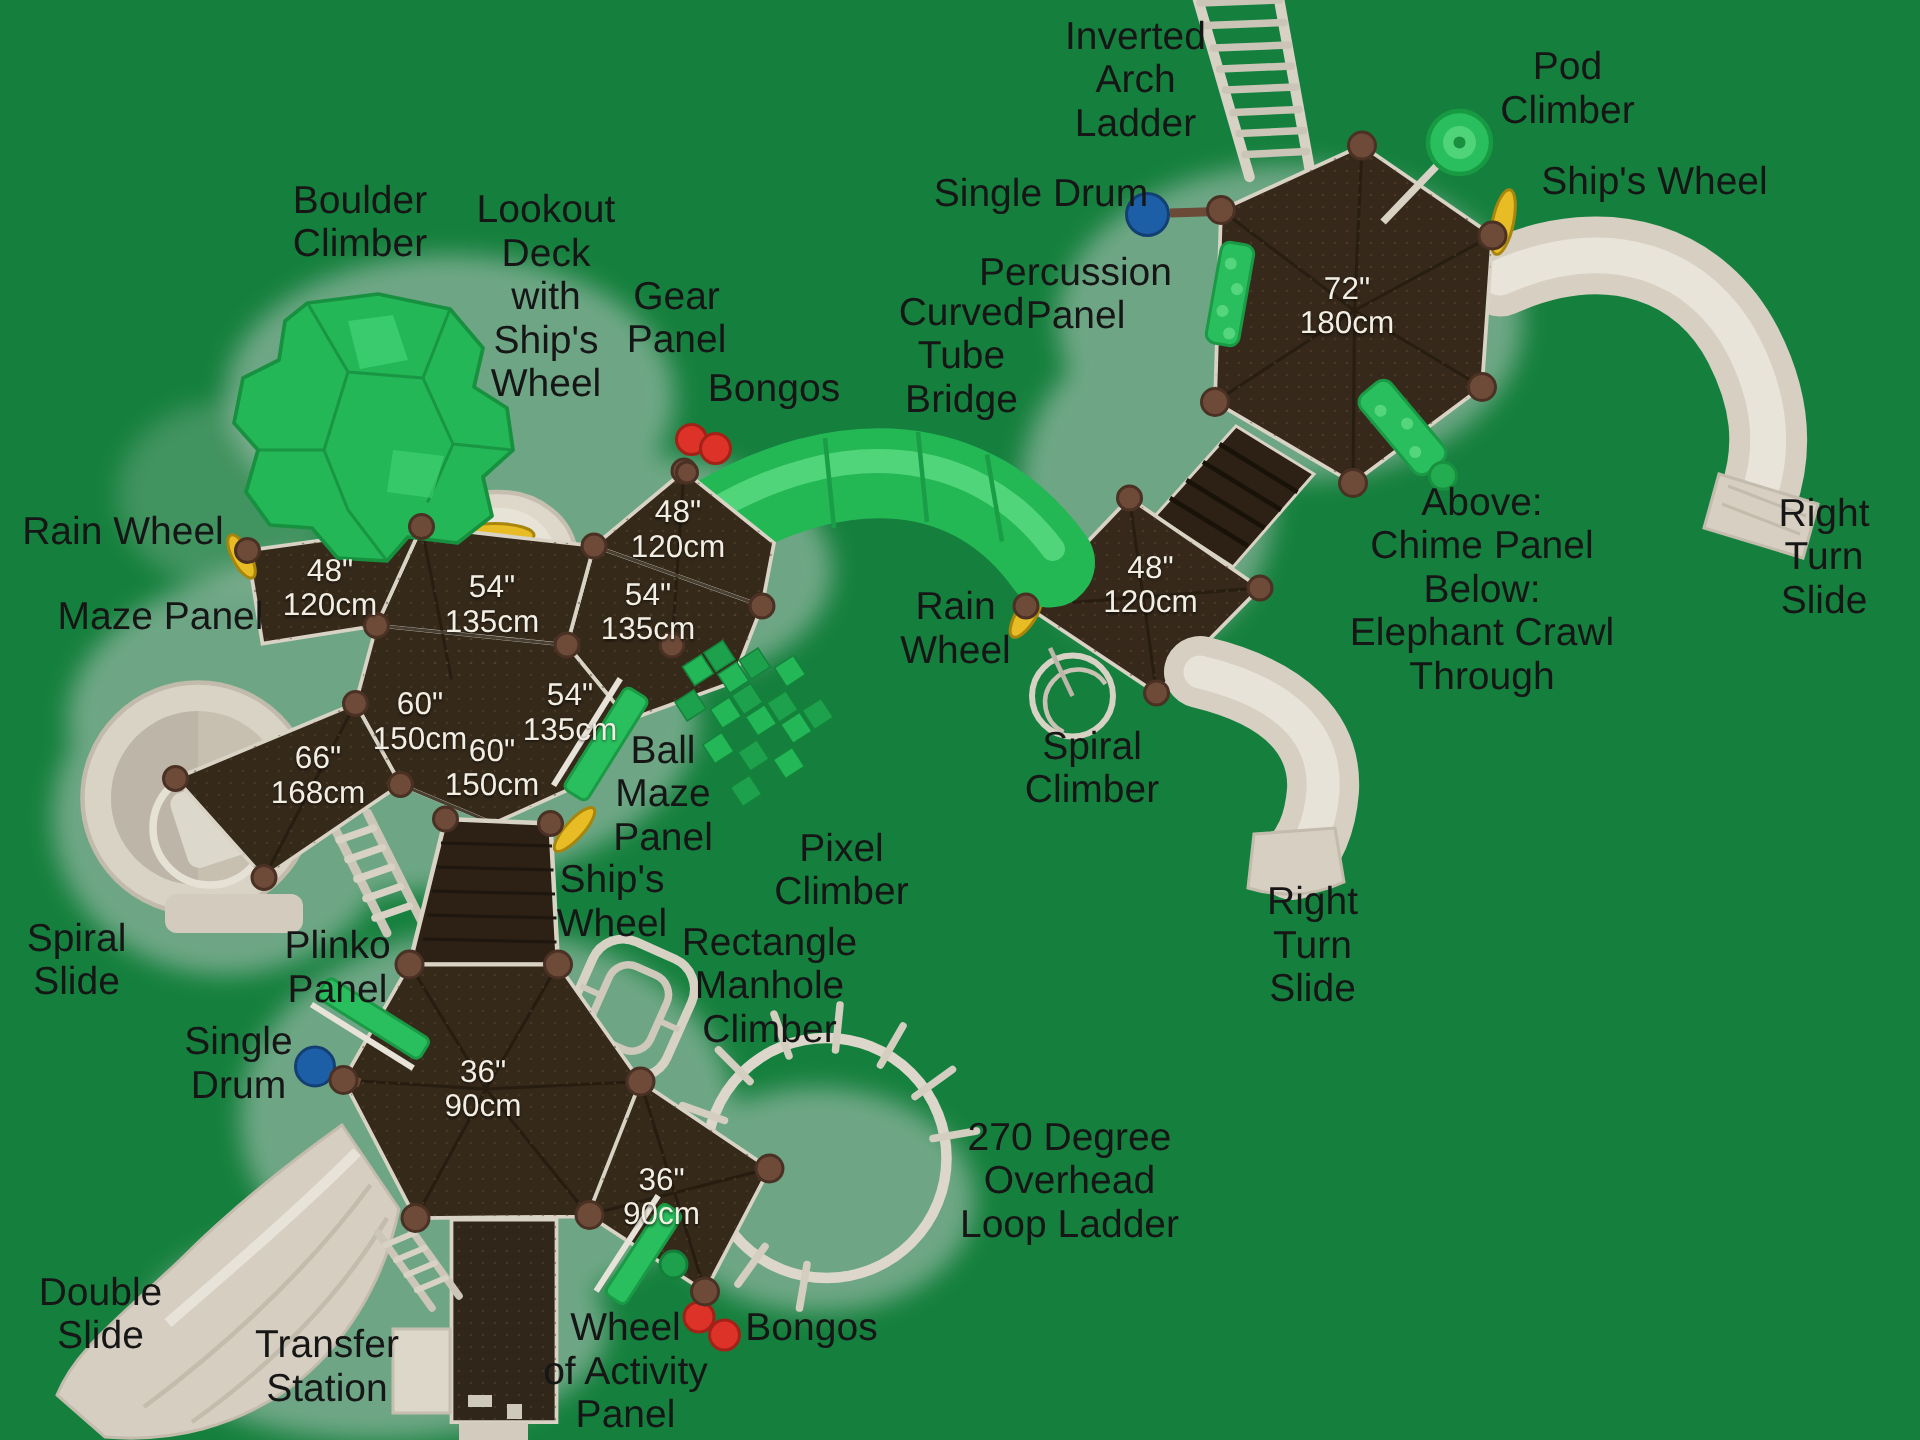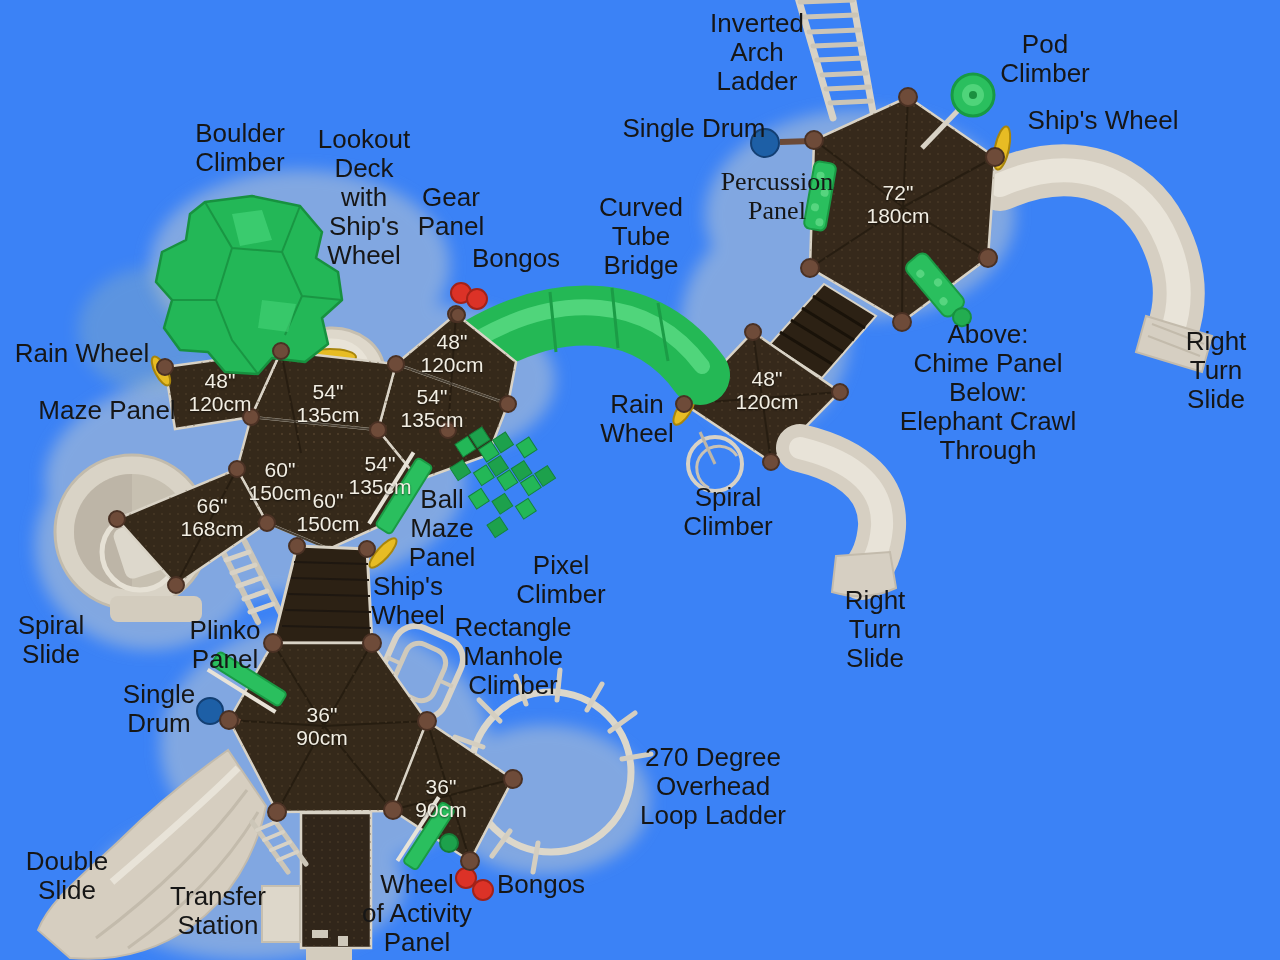--- a/index.html
+++ b/index.html
@@ -1,16 +1,16 @@
 <!DOCTYPE html>
 <html><head>
 <meta charset="utf-8">
 <style>
   html,body{margin:0;padding:0;background:#ffffff;}
-  .stage{position:relative;width:1280px;height:960px;background:#3b82f6;overflow:hidden;
+  .stage{position:relative;width:1280px;height:960px;background:#15803d;overflow:hidden;
          font-family:"Liberation Sans",sans-serif;}
   .stage svg{position:absolute;left:0;top:0;}
   .lbl{position:absolute;transform:translate(-50%,-50%);white-space:pre-line;text-align:center;
        font-size:26px;line-height:1.12;color:#161616;z-index:5;}
   .dlbl{position:absolute;transform:translate(-50%,-50%);white-space:pre-line;text-align:center;
         font-size:21px;line-height:1.08;color:#f2eee3;z-index:5;
         text-shadow:0 1px 2px rgba(0,0,0,.65);}
 </style>
 </head>
 <body>
@@ -395,21 +395,21 @@
   </g>
 </svg>
 
 <div class="lbl" style="left:757px;top:53px;">Inverted
 Arch
 Ladder</div>
 <div class="lbl" style="left:1045px;top:59px;">Pod
 Climber</div>
 <div class="lbl" style="left:1103px;top:121px;">Ship's Wheel</div>
 <div class="lbl" style="left:694px;top:129px;">Single Drum</div>
-<div class="lbl" style="left:777px;top:196px;font-family:Liberation Serif, serif;">Percussion
+<div class="lbl" style="left:717px;top:196px;">Percussion
 Panel</div>
 <div class="lbl" style="left:240px;top:148px;">Boulder
 Climber</div>
 <div class="lbl" style="left:364px;top:198px;">Lookout
 Deck
 with
 Ship's
 Wheel</div>
 <div class="lbl" style="left:451px;top:212px;">Gear
 Panel</div>

